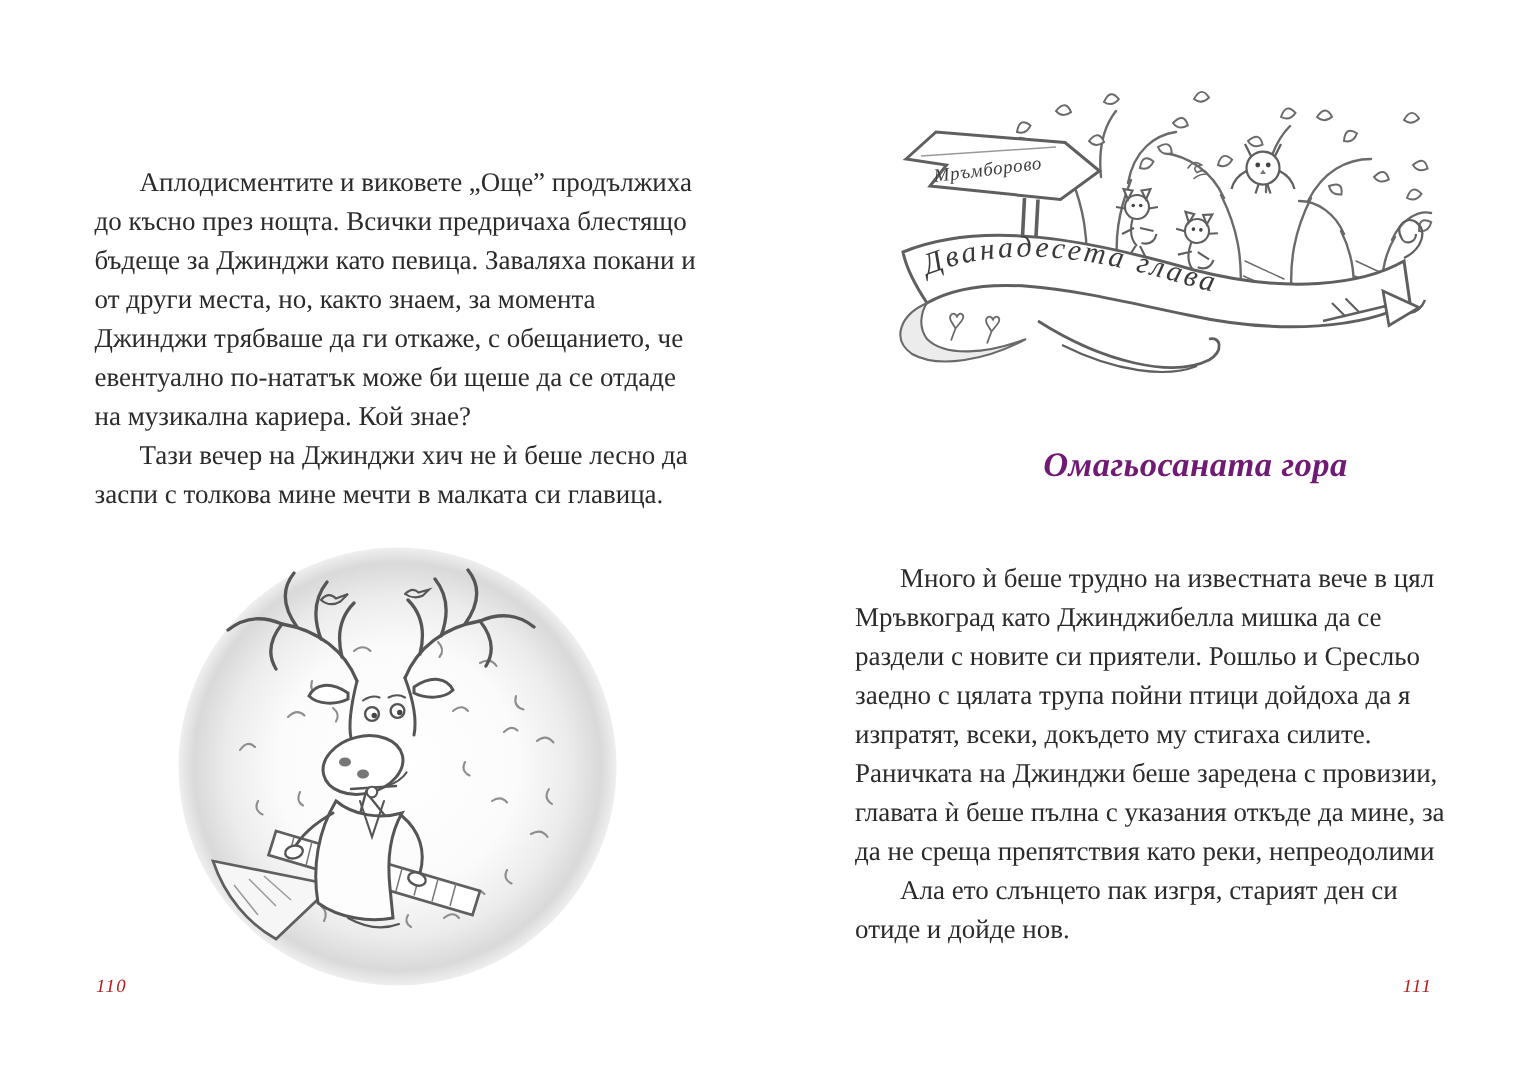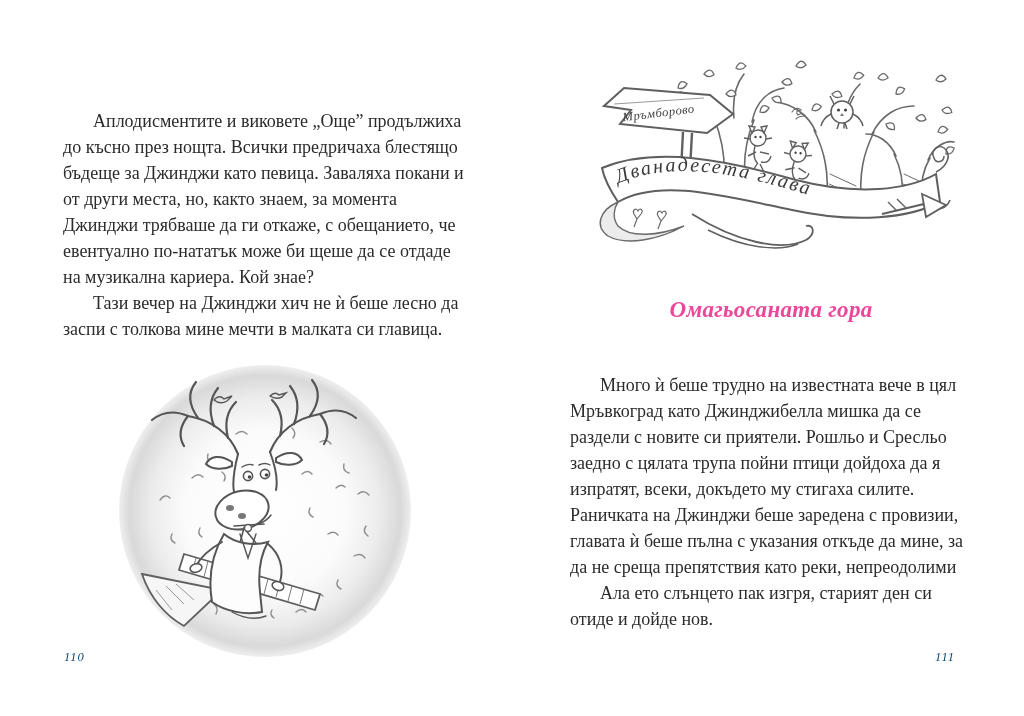--- a/index.html
+++ b/index.html
@@ -2,23 +2,23 @@
 <html><head>
 <meta charset="utf-8">
 <style>
   html,body{margin:0;padding:0;background:#ffffff;}
   .screen{position:relative;width:1024px;height:716px;background:#fff;overflow:hidden;
           font-family:"Liberation Serif","DejaVu Serif",serif;color:#2b2b2b;}
   .textcol{position:absolute;font-size:18px;line-height:26px;text-align:left;}
   .textcol p{margin:0;text-indent:30px;}
   .left-col{left:63px;top:64px;width:402px;margin-top:44px;}
   .right-col{left:570px;top:372px;width:402px;}
-  .chapter-title{position:absolute;left:570px;top:297px;width:402px;margin:0;text-align:center;
-                 font-size:23px;font-weight:bold;font-style:italic;color:#ec4899;letter-spacing:.3px;}
-  .pagenum{position:absolute;top:650px;font-size:12.5px;font-style:italic;color:#0c4a6e;letter-spacing:1px;}
+  .chapter-title{position:absolute;left:596px;top:297px;width:402px;margin:0;text-align:center;
+                 font-size:23px;font-weight:bold;font-style:italic;color:#701a75;letter-spacing:.3px;}
+  .pagenum{position:absolute;top:650px;font-size:12.5px;font-style:italic;color:#b91c1c;letter-spacing:1px;}
   .num-left{left:64px;}
   .num-right{left:898px;width:57px;text-align:right;}
   .illus-forest{position:absolute;left:586px;top:54px;width:372px;height:212px;}
   .illus-moose{position:absolute;left:96px;top:358px;width:340px;height:302px;}
   svg text{font-family:"Liberation Serif","DejaVu Serif",serif;}
 </style>
 </head>
 <body>
 
 <div class="screen">

